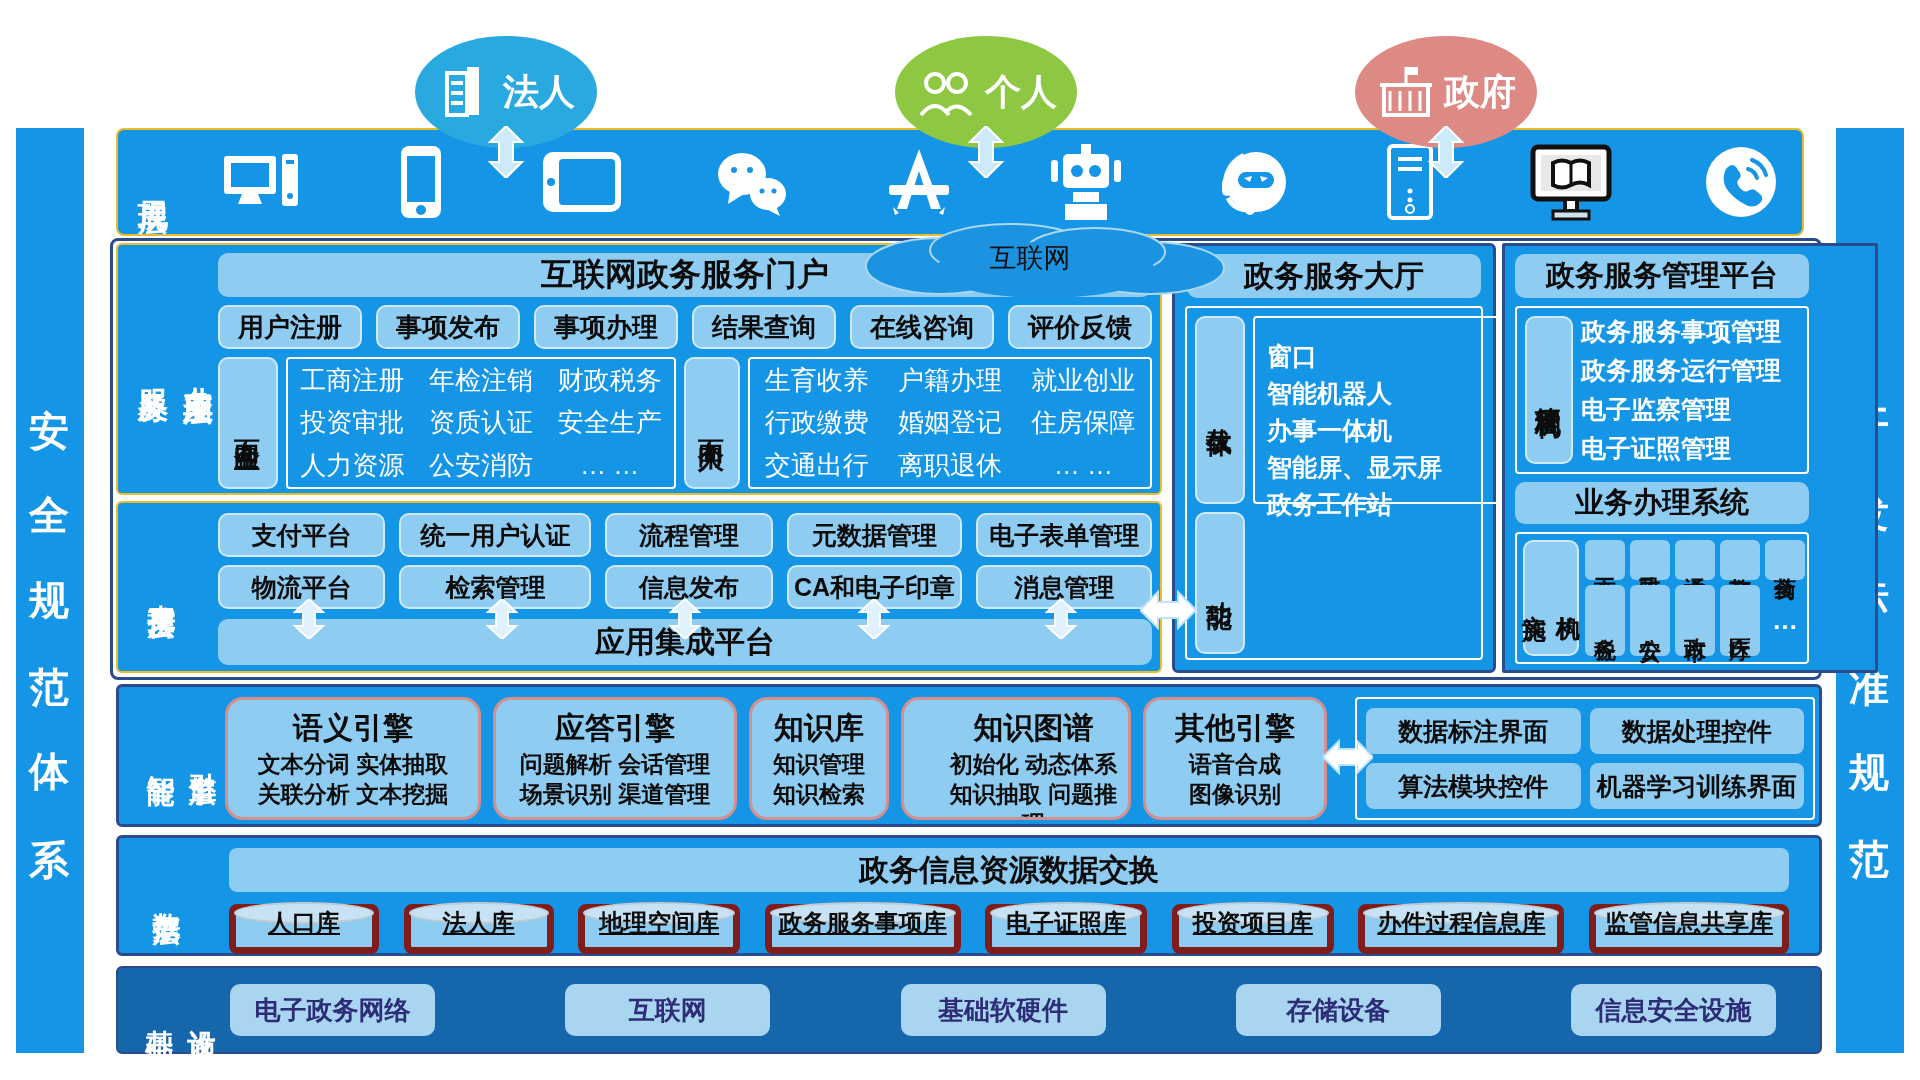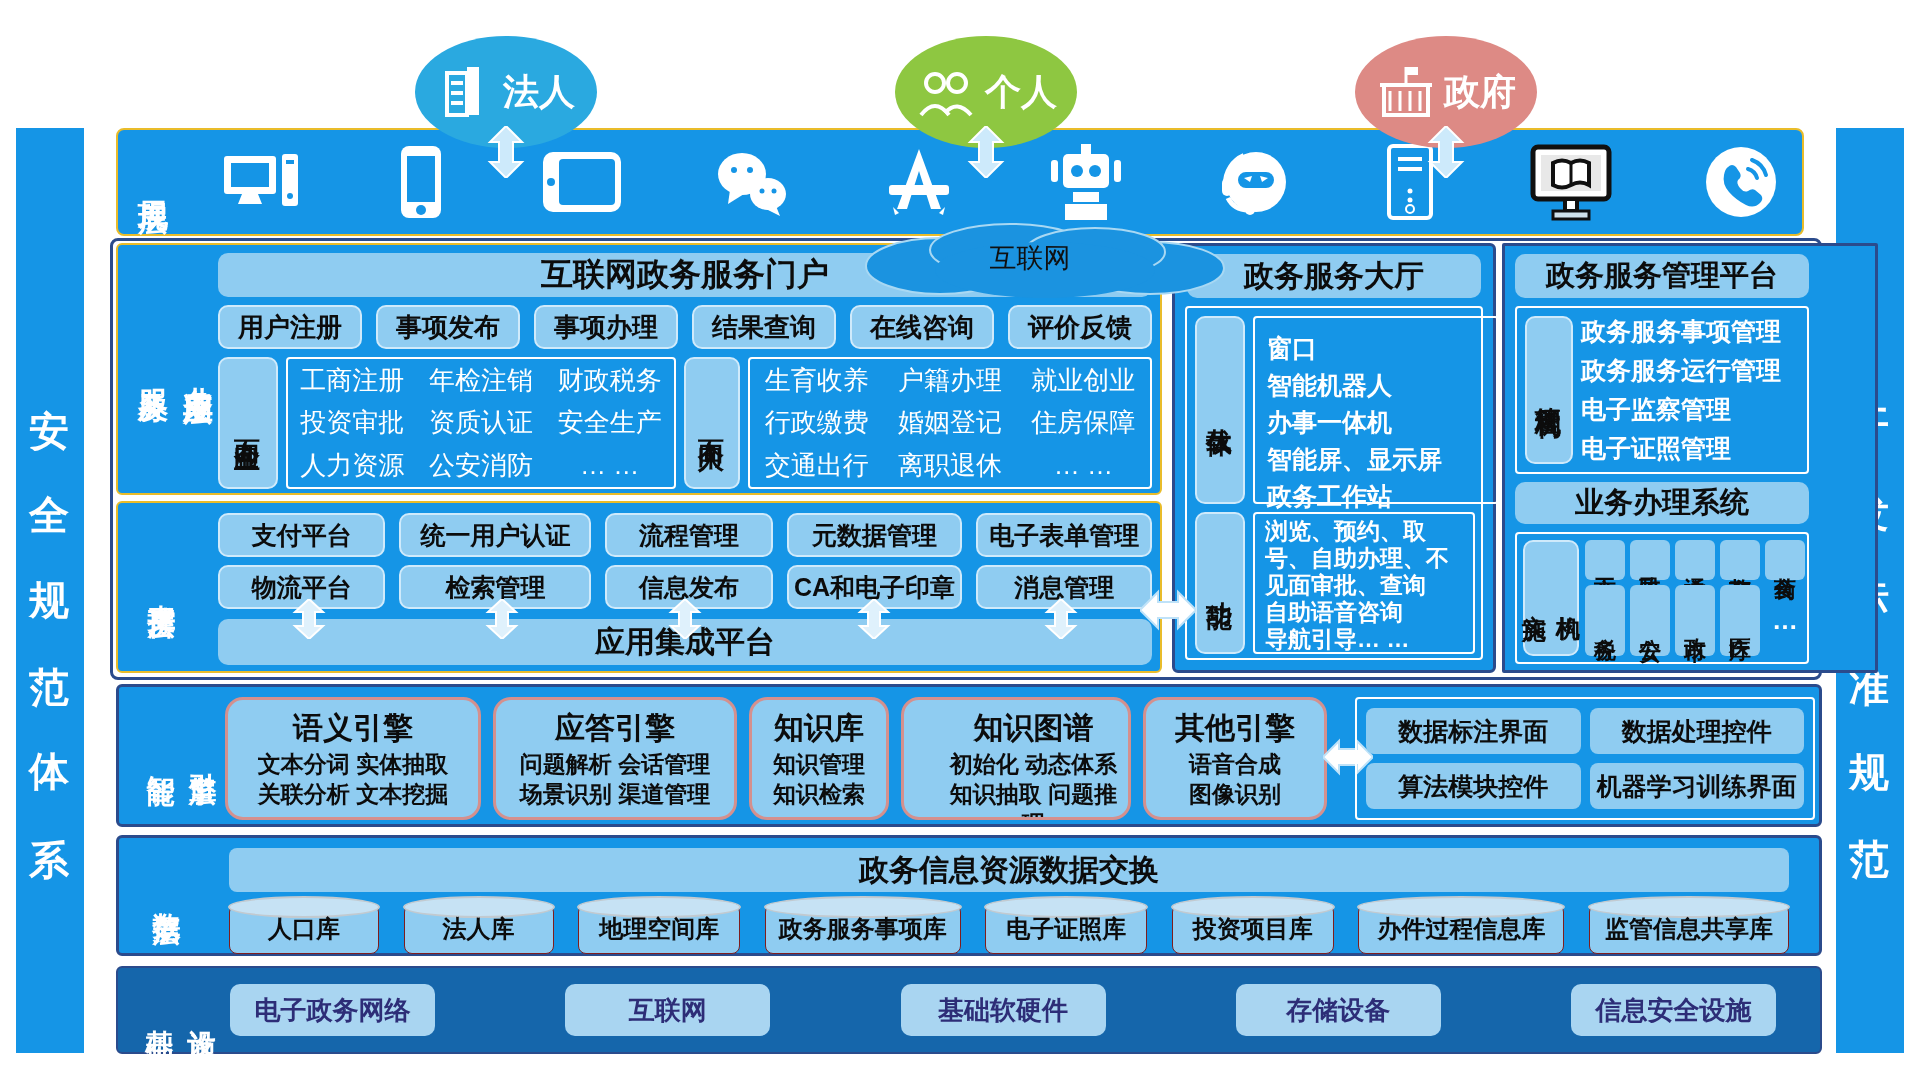--- a/index.html
+++ b/index.html
@@ -42,21 +42,21 @@
   #hall{left:1172px;top:243px;width:324px;height:430px;border-radius:6px;}
   #mgmt{left:1502px;top:243px;width:376px;height:430px;border-radius:2px;}
   .hline{color:#fff;font-weight:bold;font-size:25px;line-height:37px;}
   
   #engine{left:116px;top:684px;width:1706px;height:143px;border-radius:6px;}
   .card{position:absolute;top:10px;height:123px;background:#8fccf1;border:3px solid #d4908e;border-radius:18px;text-align:center;color:#0c0c0c;overflow:hidden;}
   .card .ct{font-size:30px;font-weight:bold;margin-top:8px;}
   .card .cl{font-size:23px;font-weight:bold;line-height:30px;}
   
   #dataL{left:116px;top:835px;width:1706px;height:121px;border-radius:6px;}
-  .cyl{position:relative;background:#8fccf1;border:1px solid #7f1d1d;border-radius:8px;height:50px;display:flex;align-items:flex-end;justify-content:center;}
+  .cyl{position:relative;background:#8fccf1;border:7px solid #7f1d1d;border-radius:8px;height:50px;display:flex;align-items:flex-end;justify-content:center;text-decoration:underline;}
   .cyl::before{content:"";position:absolute;left:-2px;right:-2px;top:-9px;height:18px;background:#c6e2f4;border:2px solid #c2cad0;border-radius:50%;}
   .cyl span{position:relative;z-index:2;font-size:24px;font-weight:bold;color:#0c0c0c;padding-bottom:8px;}
   
   #infra{left:116px;top:966px;width:1706px;height:88px;background:#1566ab;border:2px solid #2b4b8c;border-radius:6px;}
   .infrabtn{background:#a9d5f1;border-radius:10px;color:#2d2d77;font-weight:bold;font-size:26px;width:205px;height:52px;display:flex;align-items:center;justify-content:center;}
   
   #cloud{left:860px;top:218px;width:370px;height:84px;z-index:9;}
   #cloud .cl-label{position:absolute;left:0;right:30px;top:22px;text-align:center;font-size:27px;color:#101010;}
   .harrow{position:absolute;z-index:8;}
 </style>
@@ -283,34 +283,29 @@
   <svg class="harrow" style="left:1140px;top:588px;" width="56" height="44">
     <polygon points="0,22 18,4 18,14 38,14 38,4 56,22 38,40 38,30 18,30 18,40" fill="#ffffff" stroke="#bfe2f8" stroke-width="2"></polygon>
   </svg>
 
   <div id="hall" class="abs blue navy">
     <div class="lightbox abs" style="left:12px;top:8px;width:294px;height:44px;font-size:30px;">政务服务大厅</div>
     <div class="wbox abs" style="left:10px;top:60px;width:298px;height:354px;">
       <div class="tabv abs" style="left:8px;top:8px;width:50px;height:188px;">
         <span class="vz">载体</span>
       </div>
-      <div class="wbox abs" style="left:66px;top:8px;width:246px;height:188px;padding:12px 12px;">
+      <div class="wbox abs" style="left:66px;top:8px;width:246px;height:188px;padding:20px 12px;">
         <div class="hline">窗口</div>
         <div class="hline">智能机器人</div>
         <div class="hline">办事一体机</div>
         <div class="hline">智能屏、显示屏</div>
         <div class="hline">政务工作站</div>
       </div>
       <div class="tabv abs" style="left:8px;top:204px;width:50px;height:142px;">
         <span class="vz">功能</span>
-      </div>
-      <div class="wbox abs" style="left:66px;top:204px;width:222px;height:142px;padding:4px 10px;overflow:hidden;">
-        <div class="hline" style="font-size:23px;line-height:27px;">浏览、预约、取号、自助办理、不见面审批、查询</div>
-        <div class="hline" style="font-size:23px;line-height:27px;">自助语音咨询</div>
-        <div class="hline" style="font-size:23px;line-height:27px;">导航引导… …</div>
       </div>
     </div>
   </div>
 
   <div id="mgmt" class="abs blue navy">
     <div class="lightbox abs" style="left:10px;top:8px;width:294px;height:44px;font-size:29px;">政务服务管理平台</div>
     <div class="wbox abs" style="left:10px;top:60px;width:294px;height:168px;">
       <div class="tabv abs" style="left:8px;top:8px;width:48px;height:148px;">
         <span class="vz">管理机构</span>
       </div>

